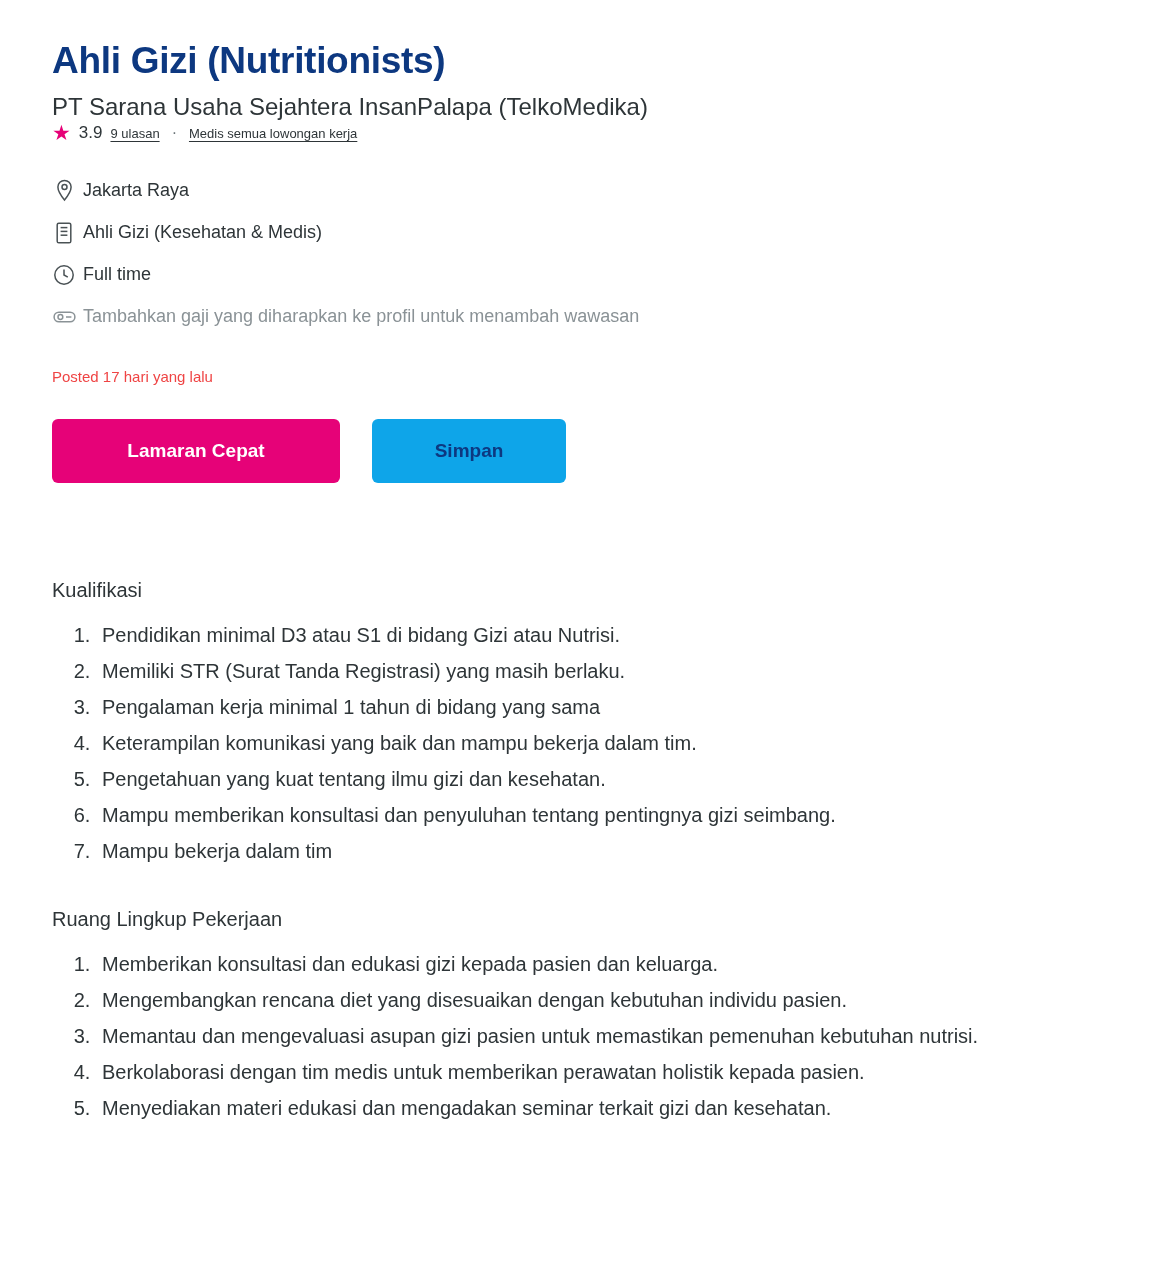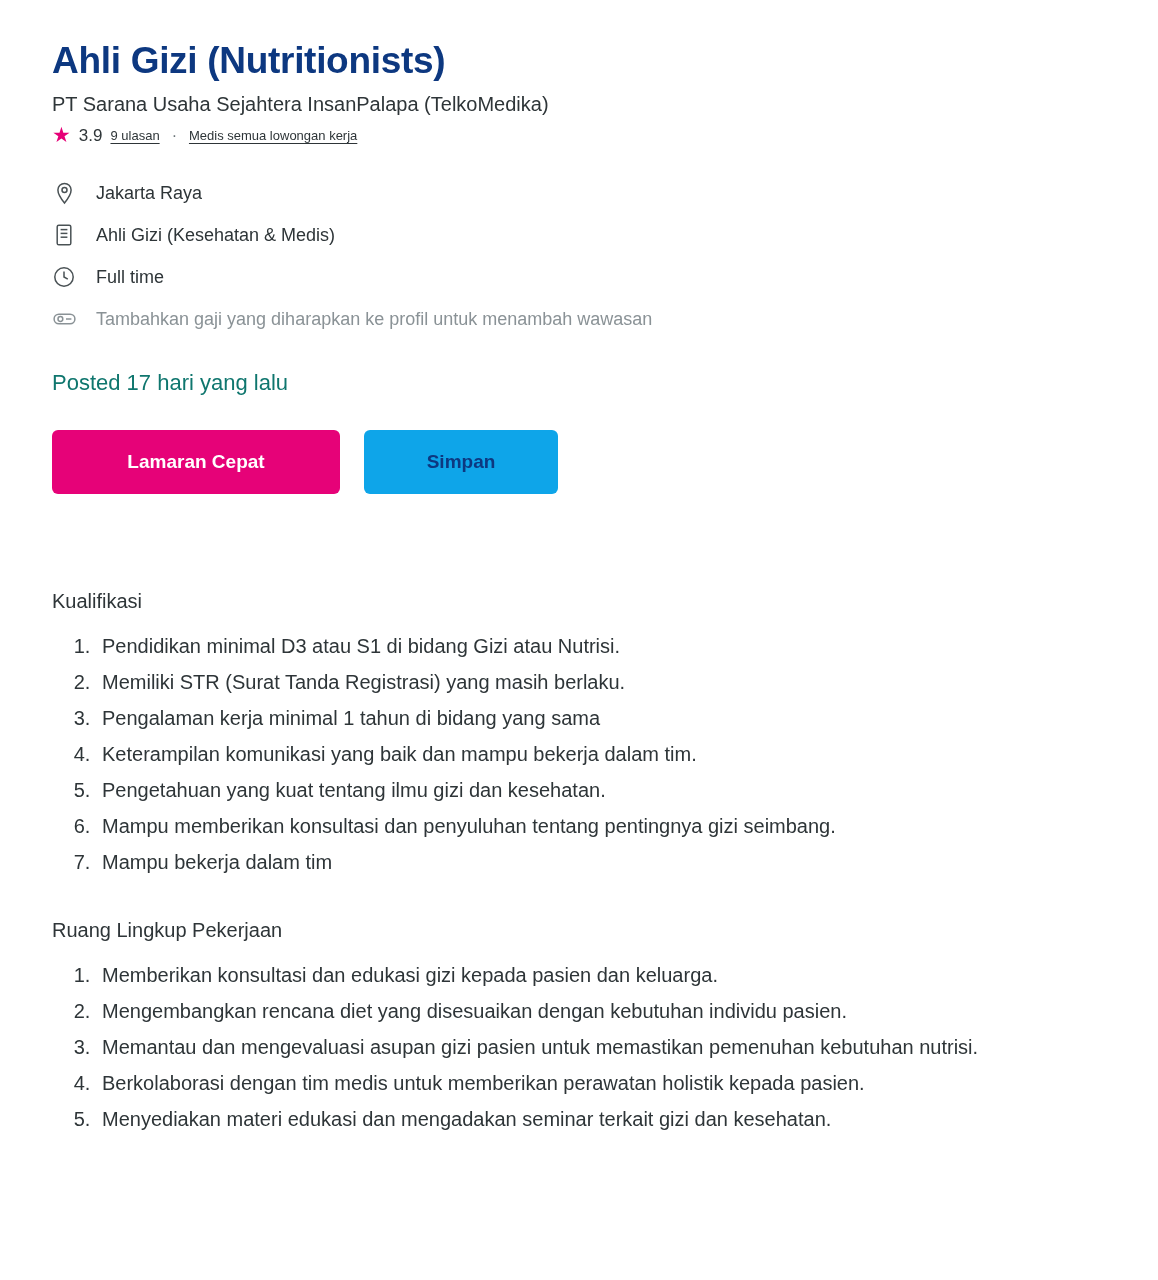--- a/index.html
+++ b/index.html
@@ -23,24 +23,24 @@
   
   .job-title {
     font-size: 37px;
     line-height: 1.12;
     font-weight: bold;
     color: #0d3880;
     letter-spacing: -0.3px;
     margin: 0 0 10px 0;
   }
   .company-name {
-    font-size: 20px;
+    font-size: 24px;
     line-height: 1.3;
     color: #2e3538;
-    margin: 0 0 8px 0;
+    margin: 0 0 0 0;
   }
 
   .rating-row {
     display: flex;
     align-items: center;
     gap: 8px;
     margin-bottom: 26px;
     font-size: 17px;
   }
   .star-icon {
@@ -59,47 +59,47 @@
     text-underline-offset: 3px;
     cursor: pointer;
   }
   .dot-sep { color: #6c7579; font-size: 16px; padding: 0 4px; }
 
   
   .meta-list { margin: 0 0 30px 0; }
   .meta-row {
     display: flex;
     align-items: center;
-    gap: 20px;
+    gap: 7px;
     min-height: 42px;
     font-size: 18px;
   }
   .meta-icon {
     width: 24px;
     min-width: 24px;
     display: flex;
     justify-content: center;
     align-items: center;
     color: #4a5255;
   }
   .meta-icon svg { display: block; }
   .meta-text { color: #2e3538; }
   .meta-text.muted { color: #8a9296; }
 
   .posted {
-    font-size: 22px;
-    color: #0f766e;
+    font-size: 15px;
+    color: #ef4444;
     margin: 0 0 34px 0;
   }
 
   
   .btn-row {
     display: flex;
     align-items: center;
-    gap: 24px;
+    gap: 32px;
     margin-bottom: 96px;
   }
   .btn {
     border: none;
     border-radius: 6px;
     font-family: "Liberation Sans", sans-serif;
     font-size: 19px;
     font-weight: bold;
     cursor: pointer;
     height: 64px;

